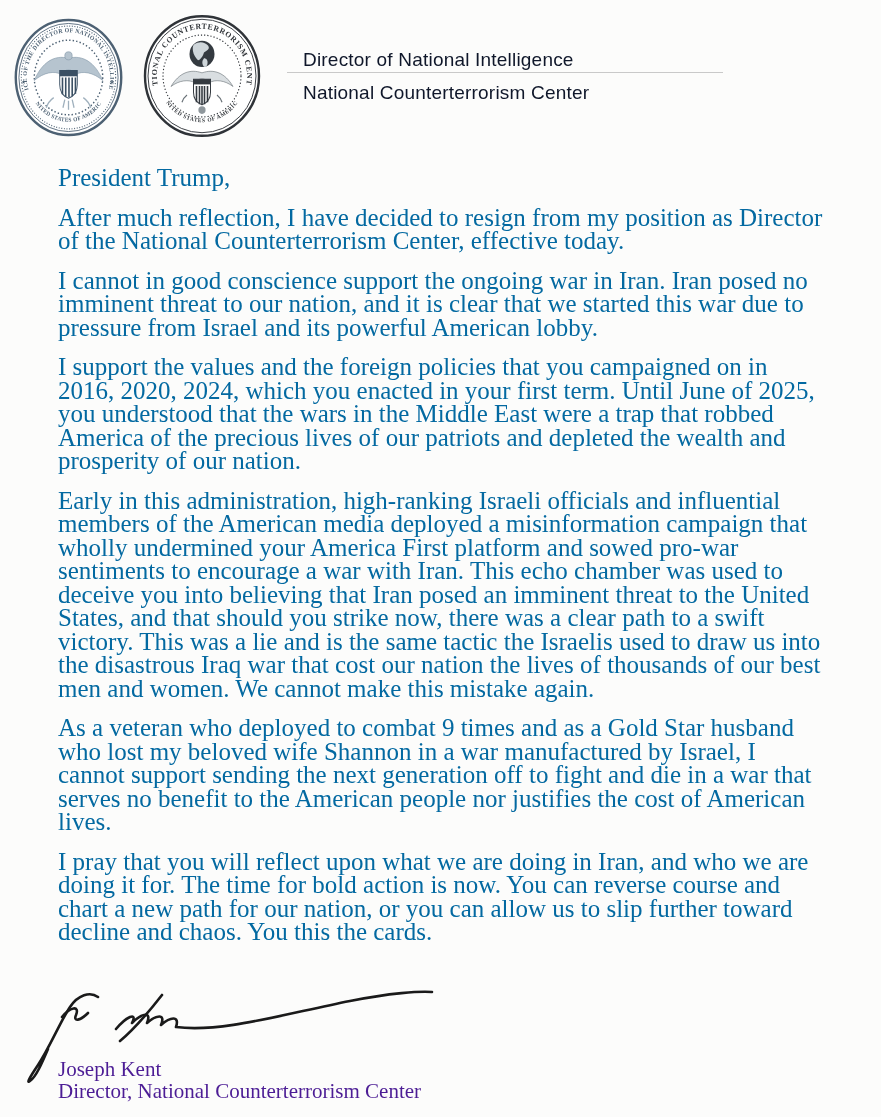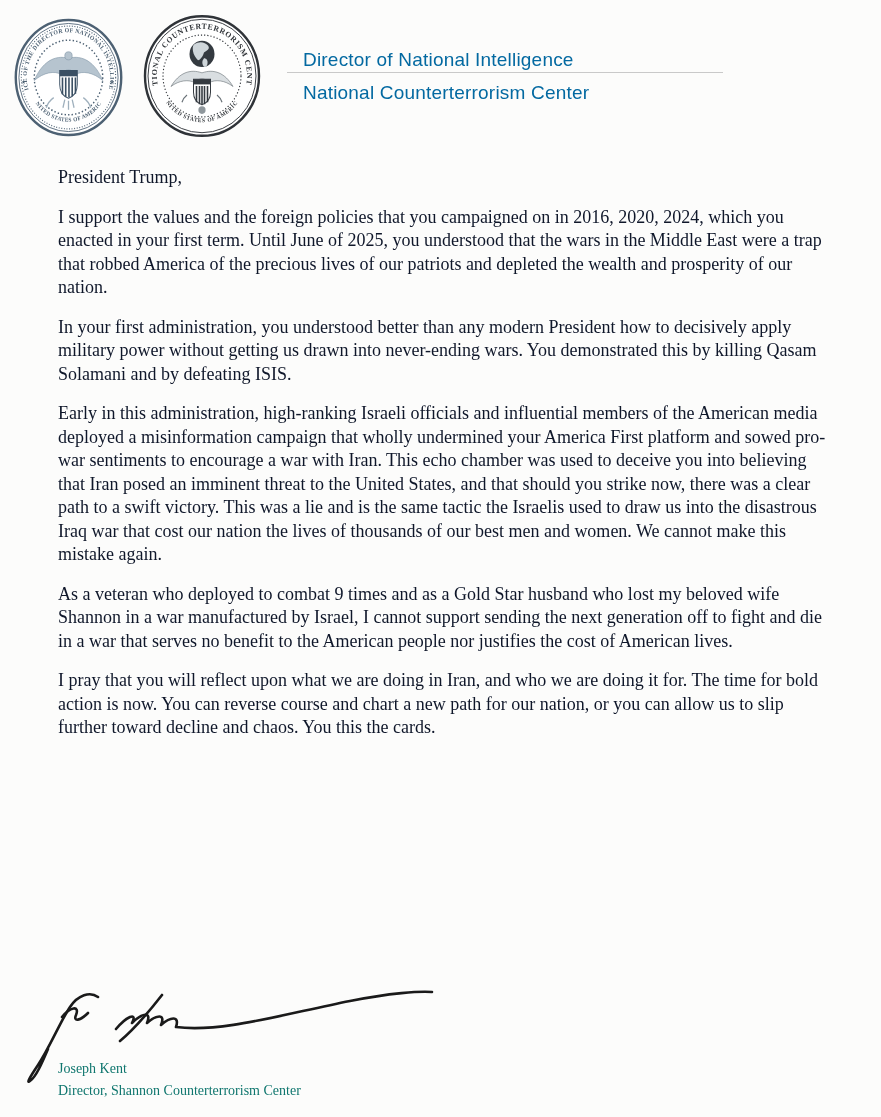--- a/index.html
+++ b/index.html
@@ -10,40 +10,40 @@
   }
 
   
   .seal { position:absolute; }
   #seal-odni { left:13px; top:17px; width:111px; height:121px; }
   #seal-nctc { left:142px; top:13px; width:120px; height:126px; }
 
   .letterhead {
     position:absolute; left:303px; top:49px;
     font-family:"Liberation Sans", sans-serif;
-    font-size:19px; line-height:22px; color:#0369a1; letter-spacing:0.2px;
+    font-size:19px; line-height:22px; color:#0f172a; letter-spacing:0.2px;
   }
   .lh-rule {
     position:absolute; left:-16px; top:23px;
     width:436px; height:1px; background:#c9c9c9;
   }
   .lh-line2 { display:block; margin-top:11px; }
 
   
   .body-text {
     position:absolute; left:58px; top:166px; width:770px;
-    font-size:18px; line-height:23.5px; color:#0f172a;
+    font-size:25px; line-height:23.5px; color:#0369a1;
   }
   .body-text p { margin:0 0 16px 0; }
 
   
   #signature { position:absolute; left:20px; top:985px; }
   .sig-block {
     position:absolute; left:58px; top:1058px;
-    font-size:14px; line-height:22px; color:#0f766e;
+    font-size:21px; line-height:22px; color:#4c1d95;
   }
   .sig-block span { display:block; }
 
   
   .ring-text   { font-family:"Liberation Serif", serif; font-weight:bold; }
   #seal-odni .ring-text   { font-size:6.2px; letter-spacing:0.35px; }
   #seal-odni .bottom-text { font-size:5.8px; letter-spacing:0.3px; font-weight:bold; }
   #seal-nctc .ring-text   { font-size:7.6px; letter-spacing:0.7px; }
   #seal-nctc .bottom-text { font-size:5.4px; letter-spacing:0.6px; font-weight:bold; }
   .seal-star { font-size:5.5px; }
@@ -113,34 +113,35 @@
   </svg>
 
   <div class="letterhead">
     <span class="lh-line1">Director of National Intelligence</span>
     <div class="lh-rule"></div>
     <span class="lh-line2">National Counterterrorism Center</span>
   </div>
 
   <div class="body-text">
     <p>President Trump,</p>
+    <p>After much reflection, I have decided to resign from my position as Director of the National Counterterrorism Center, effective today.</p>
+    <p>I cannot in good conscience support the ongoing war in Iran. Iran posed no imminent threat to our nation, and it is clear that we started this war due to pressure from Israel and its powerful American lobby.</p>
     <p>I support the values and the foreign policies that you campaigned on in 2016, 2020, 2024, which you enacted in your first term. Until June of 2025, you understood that the wars in the Middle East were a trap that robbed America of the precious lives of our patriots and depleted the wealth and prosperity of our nation.</p>
-    <p>In your first administration, you understood better than any modern President how to decisively apply military power without getting us drawn into never-ending wars. You demonstrated this by killing Qasam Solamani and by defeating ISIS.</p>
     <p>Early in this administration, high-ranking Israeli officials and influential members of the American media deployed a misinformation campaign that wholly undermined your America First platform and sowed pro-war sentiments to encourage a war with Iran. This echo chamber was used to deceive you into believing that Iran posed an imminent threat to the United States, and that should you strike now, there was a clear path to a swift victory. This was a lie and is the same tactic the Israelis used to draw us into the disastrous Iraq war that cost our nation the lives of thousands of our best men and women. We cannot make this mistake again.</p>
     <p>As a veteran who deployed to combat 9 times and as a Gold Star husband who lost my beloved wife Shannon in a war manufactured by Israel, I cannot support sending the next generation off to fight and die in a war that serves no benefit to the American people nor justifies the cost of American lives.</p>
     <p>I pray that you will reflect upon what we are doing in Iran, and who we are doing it for. The time for bold action is now. You can reverse course and chart a new path for our nation, or you can allow us to slip further toward decline and chaos. You this the cards.</p>
   </div>
 
   <svg id="signature" width="430" height="100" viewBox="0 0 430 100">
     <g fill="none" stroke="#1a1a1a" stroke-width="2.6" stroke-linecap="round" stroke-linejoin="round">
       <path d="M78,12 C70,6 58,10 50,22 C40,37 30,62 18,80 C10,92 6,99 10,96 C16,92 22,78 28,64"></path>
       <path d="M42,32 C50,22 60,20 56,30 C53,37 60,36 68,28"></path>
       <path d="M142,10 C128,28 112,46 100,56"></path>
       <path d="M96,44 C106,32 118,26 112,38 C122,28 132,26 127,38 C136,30 146,28 141,40 C150,32 160,30 156,42 C200,48 260,30 330,16 C370,8 400,6 412,7"></path>
     </g>
   </svg>
 
   <div class="sig-block">
     <span>Joseph Kent</span>
-    <span>Director, Shannon Counterterrorism Center</span>
+    <span>Director, National Counterterrorism Center</span>
   </div>
 
 </div>
 
 </body></html>

